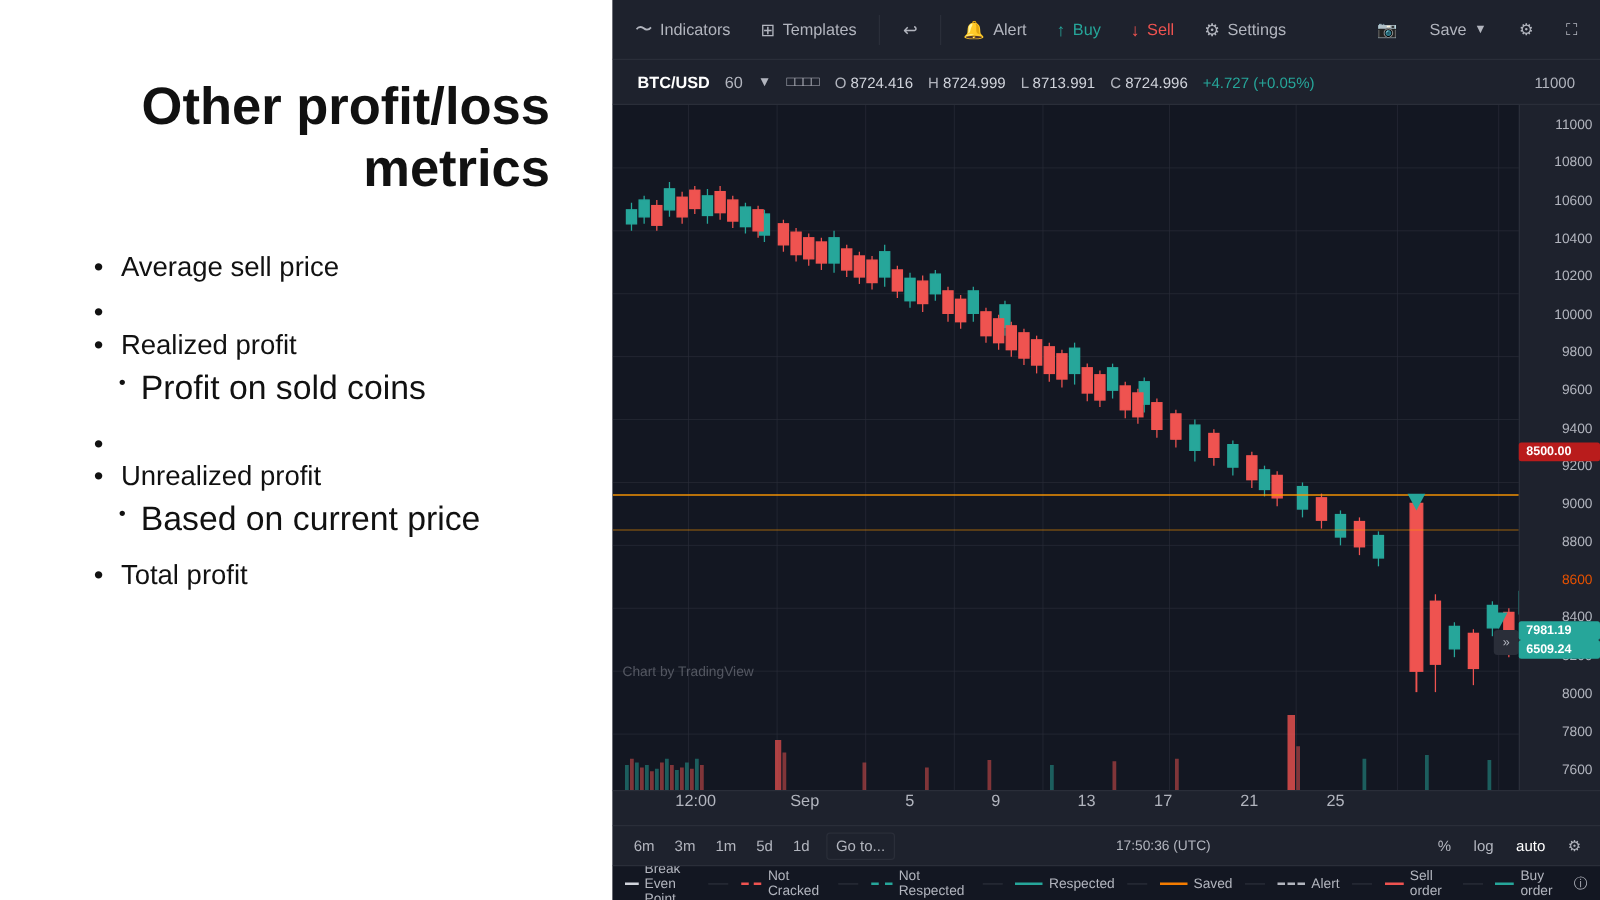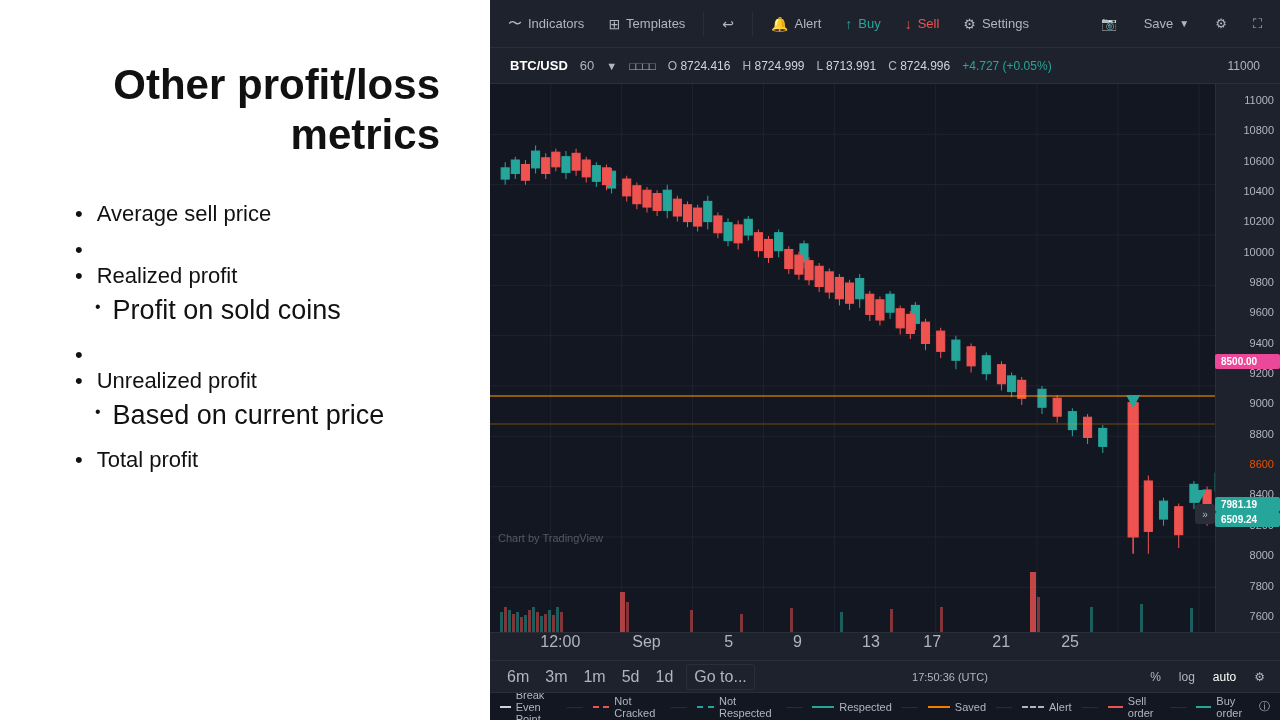--- a/index.html
+++ b/index.html
@@ -178,41 +178,41 @@
     
     .price-badge {
       position: absolute;
       right: 65px;
       padding: 2px 6px;
       font-size: 11px;
       font-weight: 600;
       border-radius: 2px;
     }
     .price-badge-orange {
-      background: #ec4899;
+      background: #b91c1c;
       color: #fff;
     }
     .price-badge-teal {
       background: #26a69a;
       color: #fff;
     }
 
     
     .time-axis {
       height: 28px;
       background: #1e222d;
       border-top: 1px solid #2a2e39;
       display: flex;
       align-items: center;
       padding: 0 12px;
       flex-shrink: 0;
     }
     .time-label {
       color: #b2b5be;
-      font-size: 16px;
+      font-size: 13px;
       position: absolute;
       text-align: right;
     }
     .time-axis-wrapper {
       position: relative;
       flex: 1;
       height: 28px;
       padding-right: 65px;
     }
 
@@ -223,21 +223,21 @@
       border-top: 1px solid #2a2e39;
       display: flex;
       align-items: center;
       padding: 0 10px;
       gap: 2px;
       flex-shrink: 0;
     }
     .tf-btn {
       padding: 3px 7px;
       border-radius: 3px;
-      font-size: 16px;
+      font-size: 12px;
       color: #b2b5be;
       cursor: pointer;
       background: transparent;
       border: none;
       text-align: center;
     }
     .bottom-right {
       margin-left: auto;
       display: flex;
       align-items: center;

